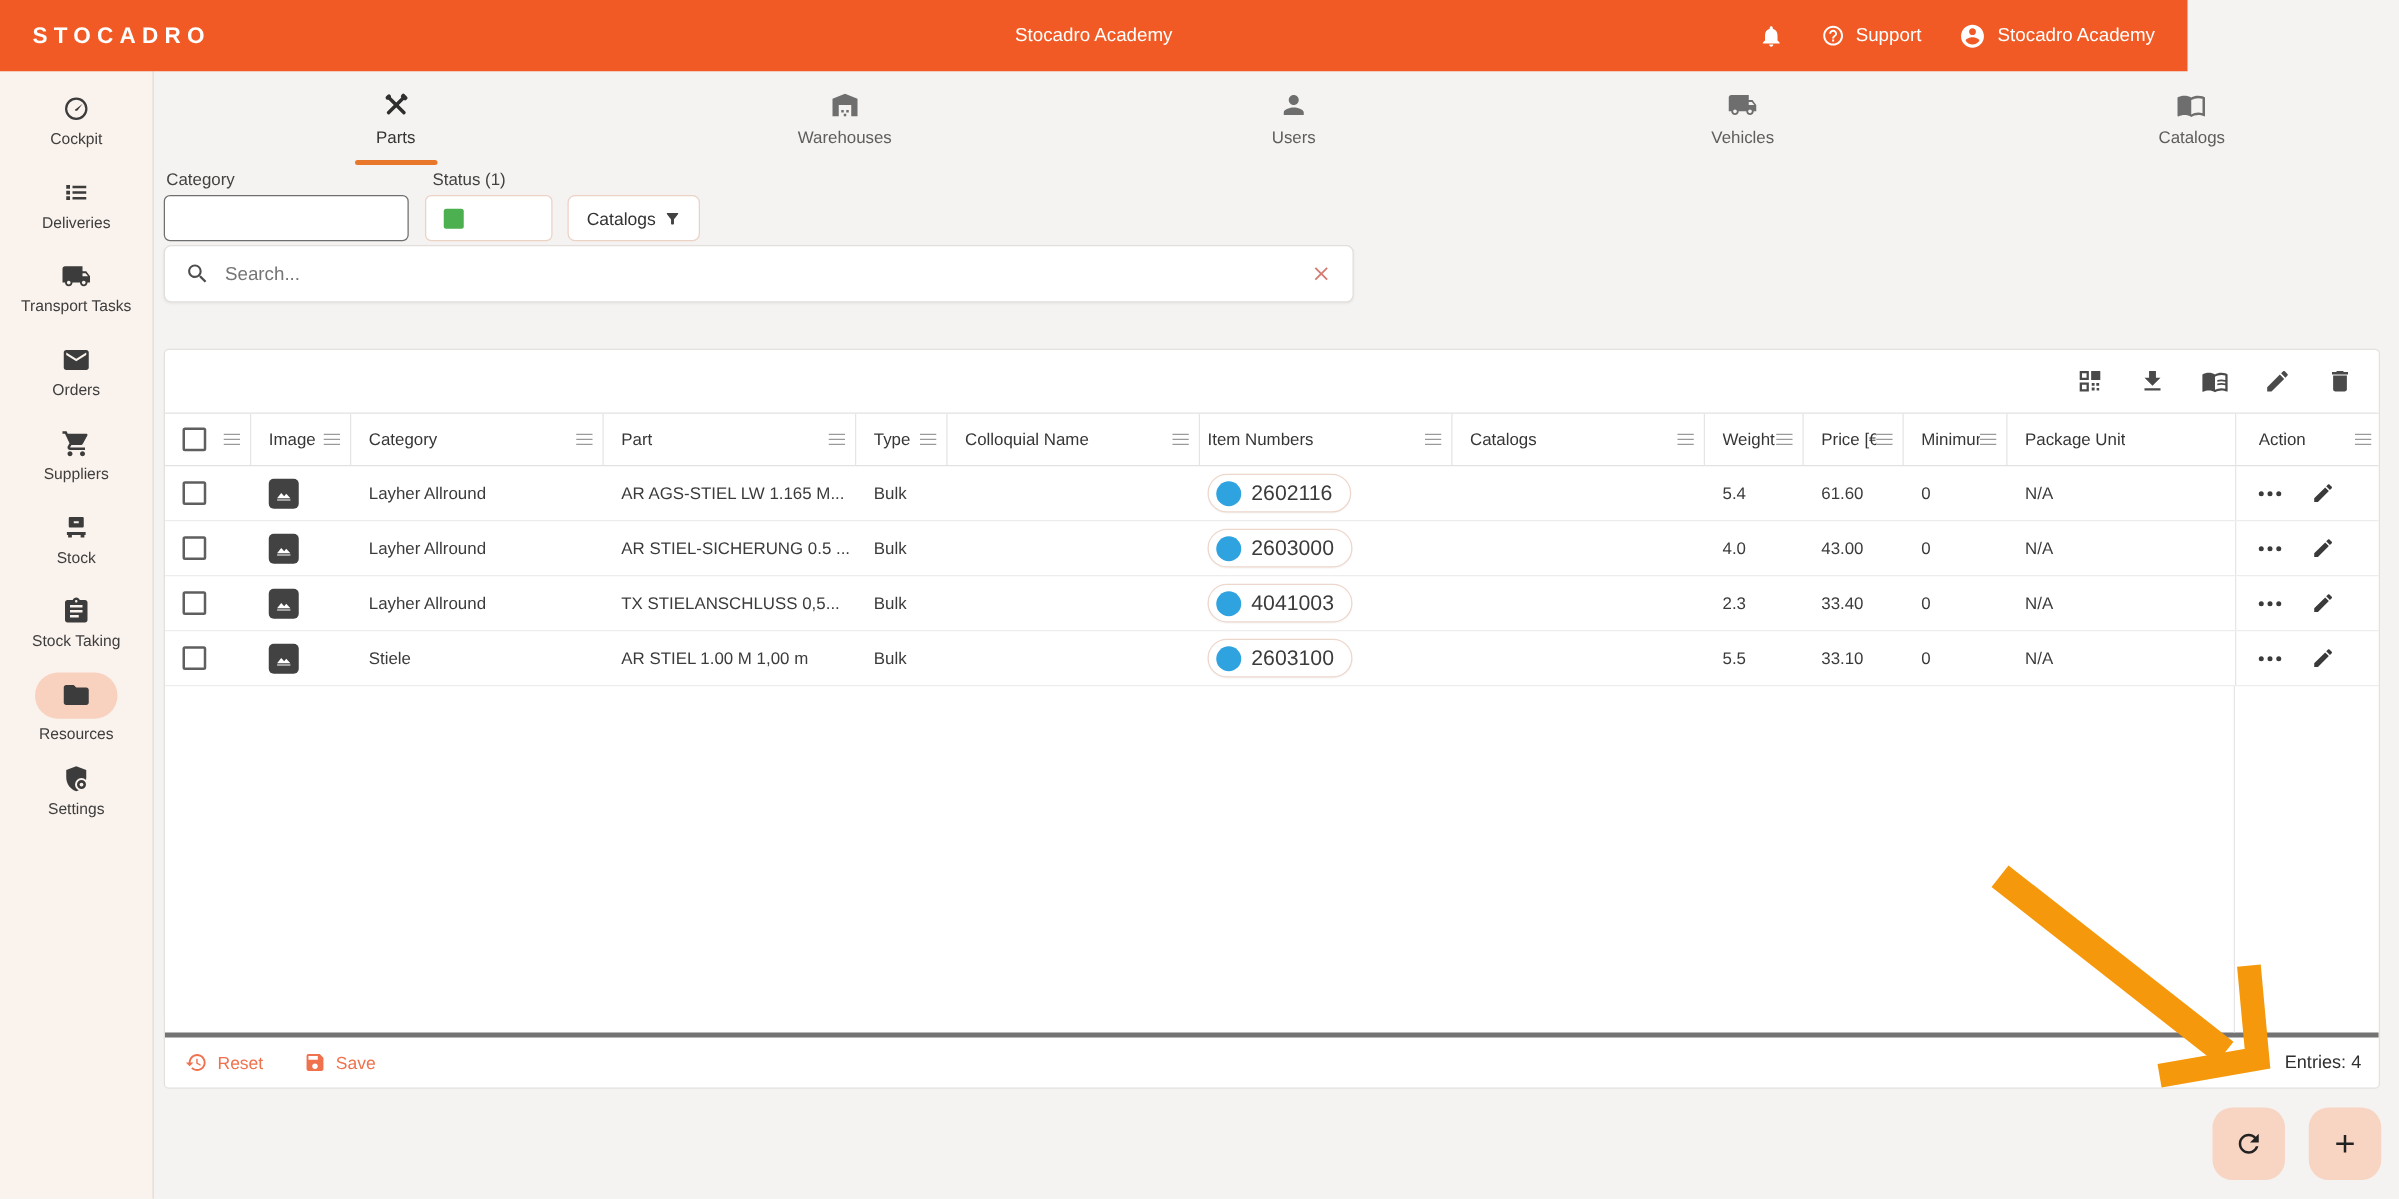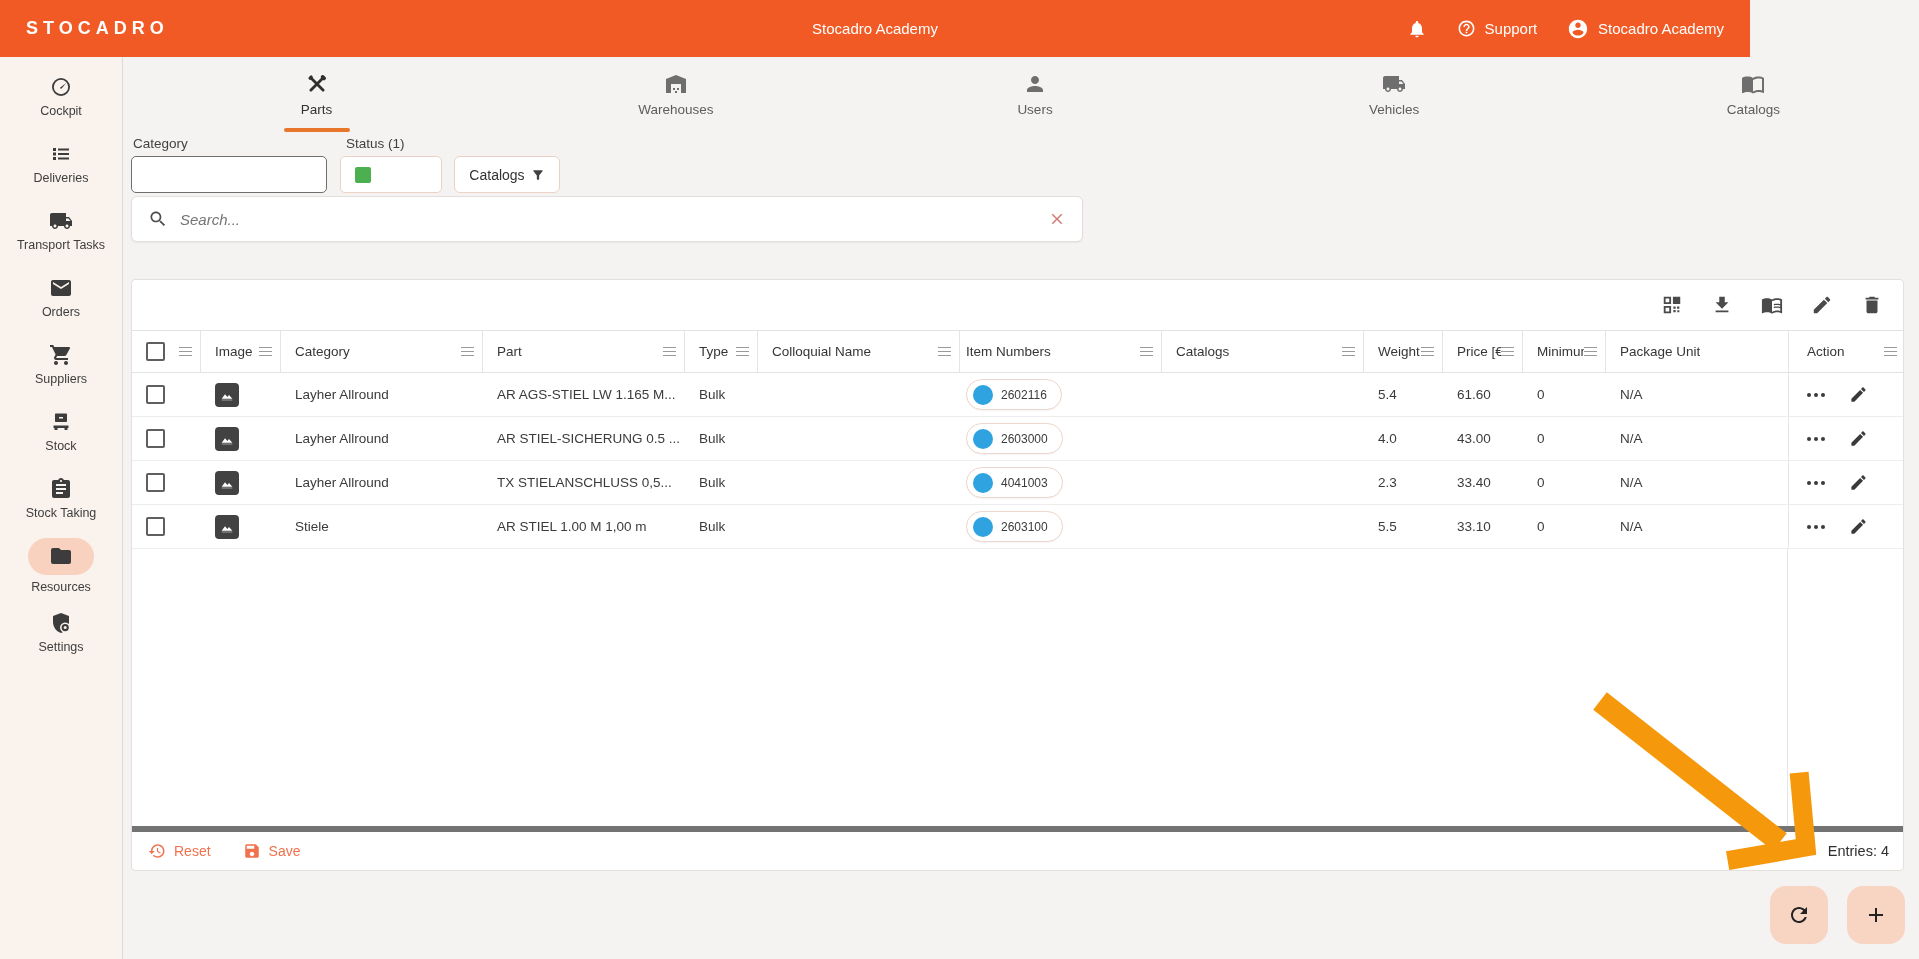--- a/index.html
+++ b/index.html
@@ -53,21 +53,21 @@
     align-items:center; justify-content:center; gap:6px; font-size:14px; color:#333;
     cursor:pointer; font-family:inherit; }
   .catalogs-btn svg { width:14px; height:14px; fill:#424242; }
 
   
   .searchbar { position:absolute; top:196px; left:131px; width:952px; height:46px;
     background:#fff; border:1px solid #E2DEDB; border-radius:6px;
     box-shadow:0 1px 2px rgba(0,0,0,.05); display:flex; align-items:center; padding:0 16px; }
   .searchbar svg.mag { width:20px; height:20px; fill:#4d4d4d; }
   .searchbar input { flex:1; border:none; outline:none; font-size:15px; margin-left:12px;
-    color:#333; background:transparent; font-family:inherit;font-style:italic; }
+    color:#333; background:transparent; font-family:inherit; }
   .searchbar input::placeholder { color:#757575; }
   .searchbar .clear svg { width:18px; height:18px; fill:#D47C74; cursor:pointer; display:block; }
 
   
   .card { position:absolute; left:131px; top:279px; width:1773px; bottom:88px;
     background:#fff; border:1px solid #E3E0DD; border-radius:4px;
     display:flex; flex-direction:column; overflow:hidden; }
   .card-toolbar { height:50px; display:flex; align-items:center; justify-content:flex-end;
     gap:28px; padding-right:20px; }
   .card-toolbar svg { width:22px; height:22px; fill:#4A4A4A; cursor:pointer; }
@@ -89,28 +89,28 @@
   .hm i { display:block; width:13px; height:1.6px; background:#9A9A9A; }
   .cbx { width:19px; height:19px; border:2px solid #5F5F5F; border-radius:2px;
     background:#fff; cursor:pointer; flex:none; }
   .img-thumb { width:24px; height:24px; background:#424242; border-radius:4px;
     display:flex; align-items:center; justify-content:center; cursor:pointer; }
   .img-thumb svg { width:16px; height:16px; fill:#fff; }
   .chip { display:inline-flex; align-items:center; gap:8px; height:31px; padding:0 14px 0 6px;
     border:1px solid #EDD6CB; border-radius:16px; background:#fff; cursor:pointer;
     box-shadow:0 1px 1px rgba(0,0,0,.04); }
   .chip .dot { width:20px; height:20px; border-radius:50%; background:#2EA3E0; }
-  .chip .num { font-size:12px; color:#3B3B3B; }
+  .chip .num { font-size:17px; color:#3B3B3B; }
   .dots { display:inline-flex; gap:3px; cursor:pointer; }
   .dots i { width:4px; height:4px; border-radius:50%; background:#3A3A3A; display:block; }
   .act-edit svg { width:19px; height:19px; fill:#3A3A3A; cursor:pointer; display:block; }
   .tfiller { flex:1; position:relative; }
   .tfiller::before { content:""; position:absolute; left:1655px; top:0; bottom:0;
     border-left:1px solid #E7E5E3; }
-  .tfoot { height:44px; border-top:6px solid #737373; display:flex; align-items:center;
+  .tfoot { height:44px; border-top:4px solid #737373; display:flex; align-items:center;
     padding:0 14px 0 16px; flex:none; }
   .link-btn { display:flex; align-items:center; gap:8px; color:#F0714D; font-size:14px;
     cursor:pointer; background:none; border:none; font-family:inherit; }
   .link-btn svg { width:18px; height:18px; fill:#F0714D; }
   .link-btn + .link-btn { margin-left:32px; }
   .entries { margin-left:auto; font-size:14.5px; color:#2F2F2F; }
 
   
   .fab { position:absolute; width:58px; height:58px; border-radius:16px; background:#F8D4C2;
     display:flex; align-items:center; justify-content:center; cursor:pointer; border:none; }

